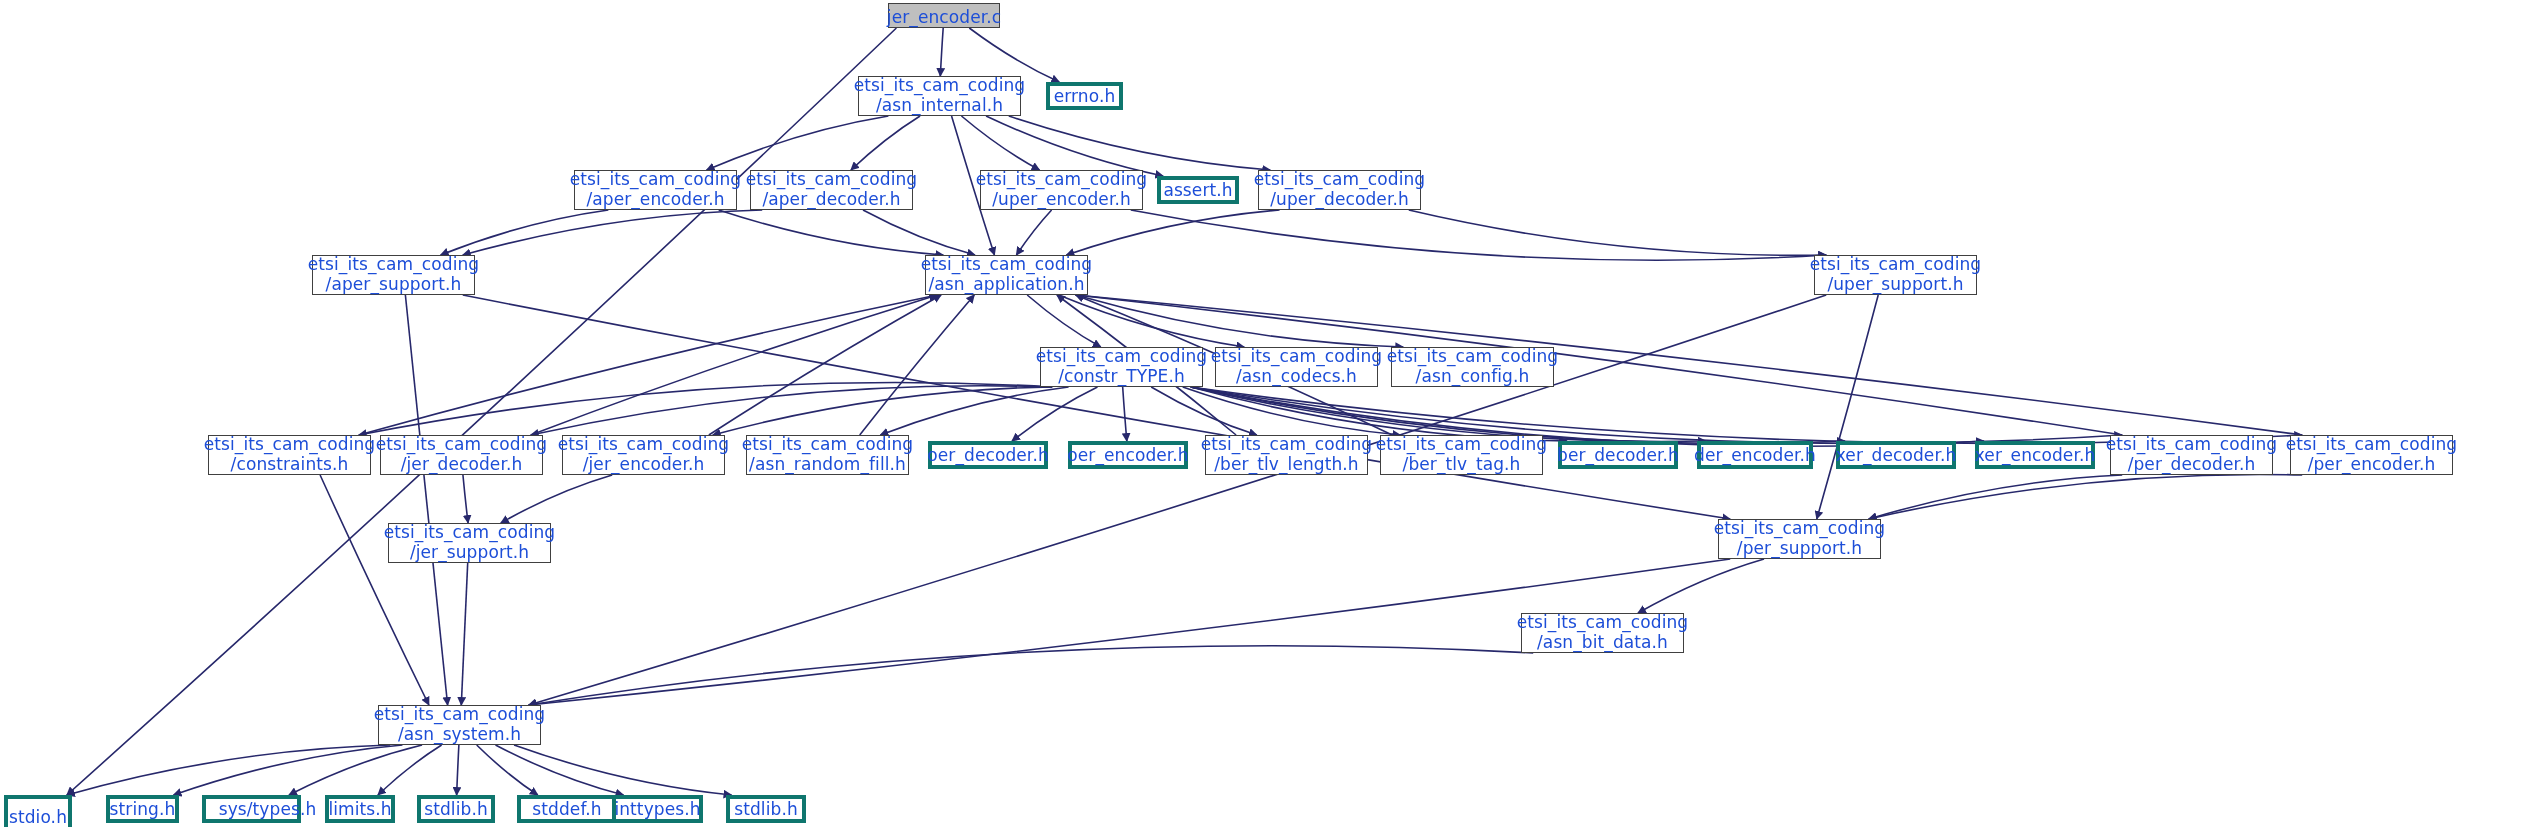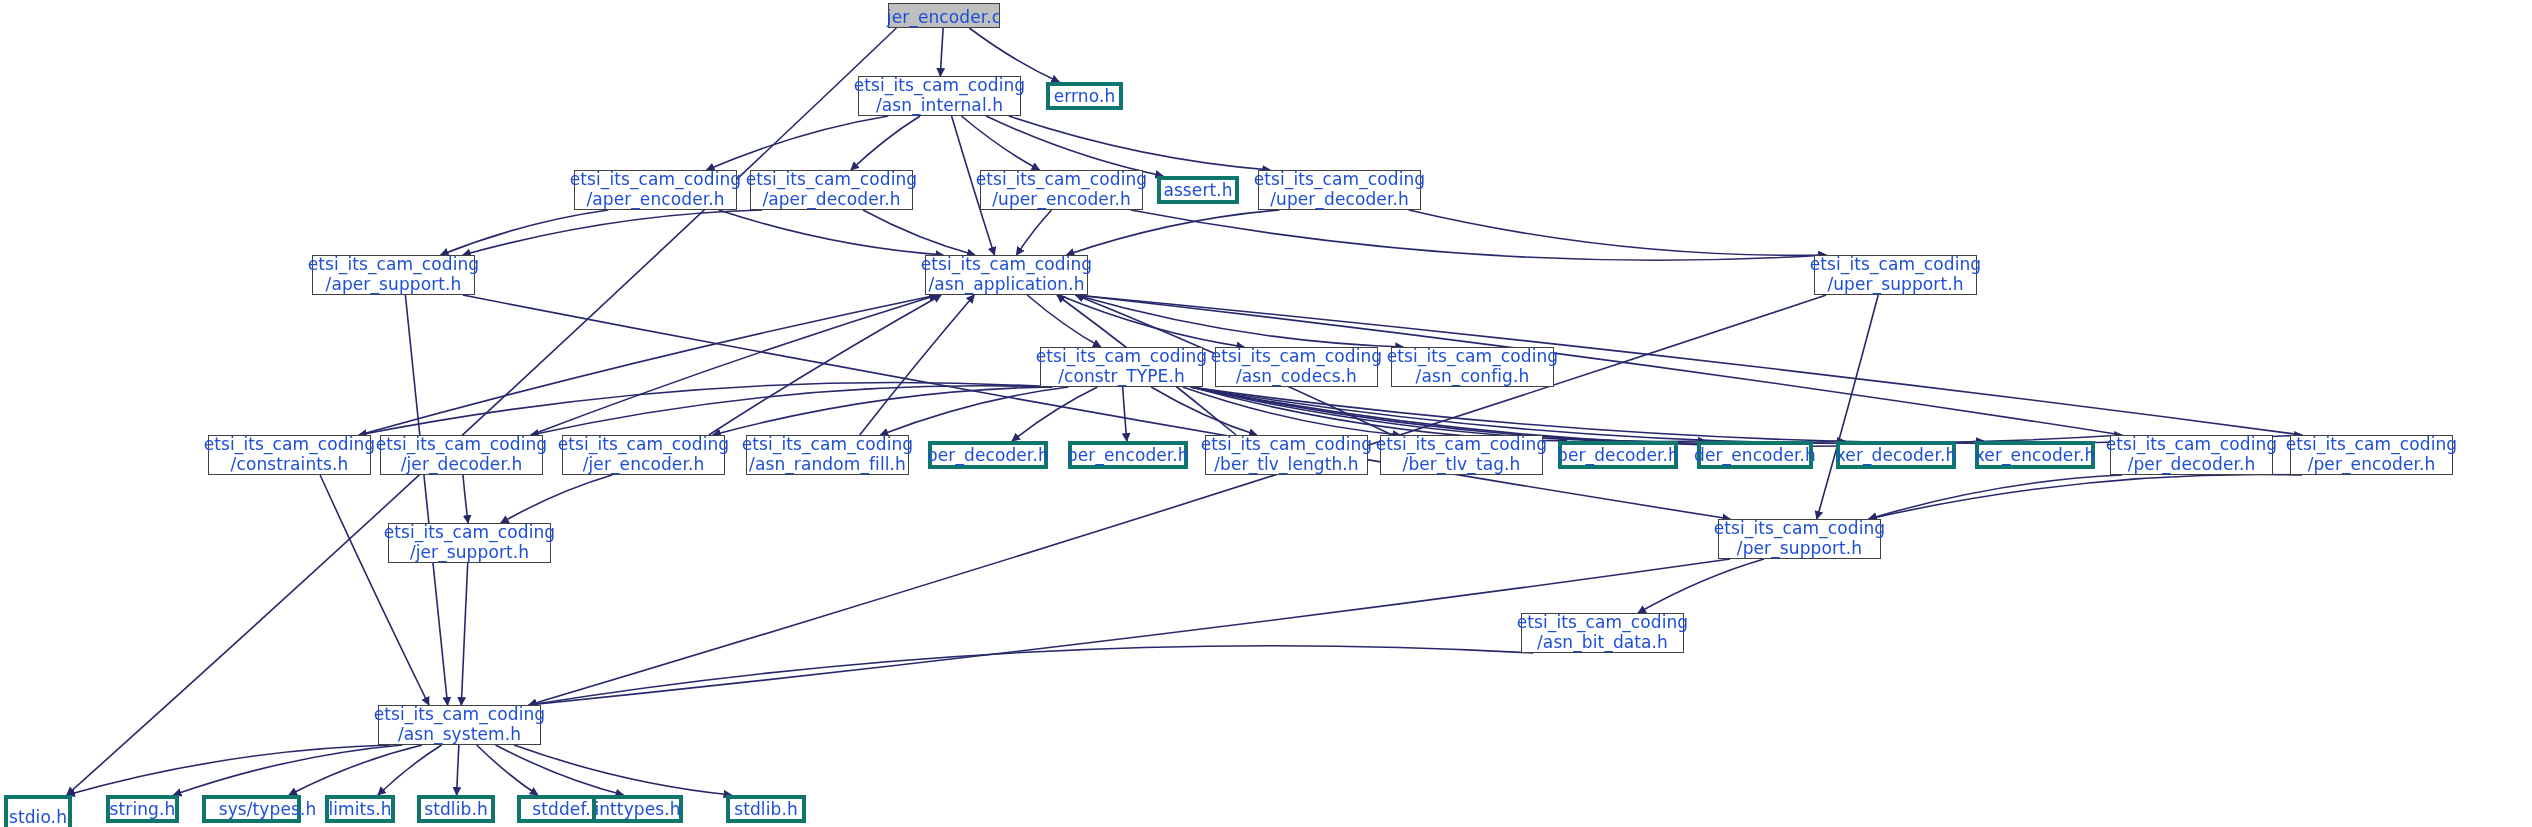--- a/index.html
+++ b/index.html
@@ -221,20 +221,20 @@
       </div>
       <div class="node ext" style="left: 325px; top: 795px; width: 70px; height: 28px;">
         <span class="lbl">limits.h</span>
       </div>
       <div class="node ext" style="left: 417px; top: 795px; width: 78px; height: 28px;">
         <span class="lbl">stdlib.h</span>
       </div>
       <div class="node ext" style="left: 517px; top: 795px; width: 100px; height: 28px;">
         <span class="lbl">stddef.h</span>
       </div>
-      <div class="node ext" style="left: 592px; top: 795px; width: 91px; height: 28px;">
+      <div class="node ext" style="left: 612px; top: 795px; width: 91px; height: 28px;">
         <span class="lbl">inttypes.h</span>
       </div>
       <div class="node ext" style="left: 726px; top: 795px; width: 80px; height: 28px;">
         <span class="lbl">stdlib.h</span>
       </div>
     </div>
 </div>
 
 </body></html>

